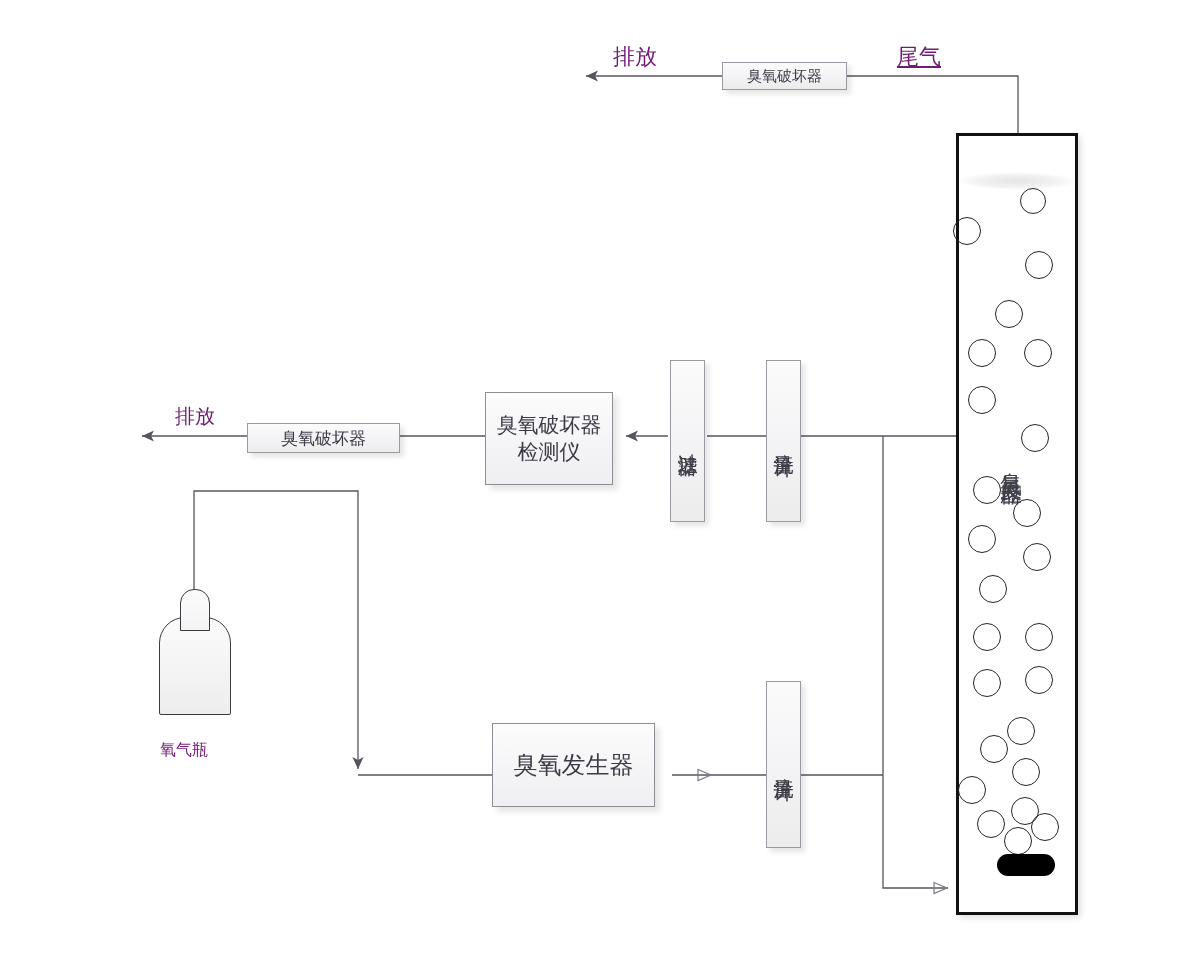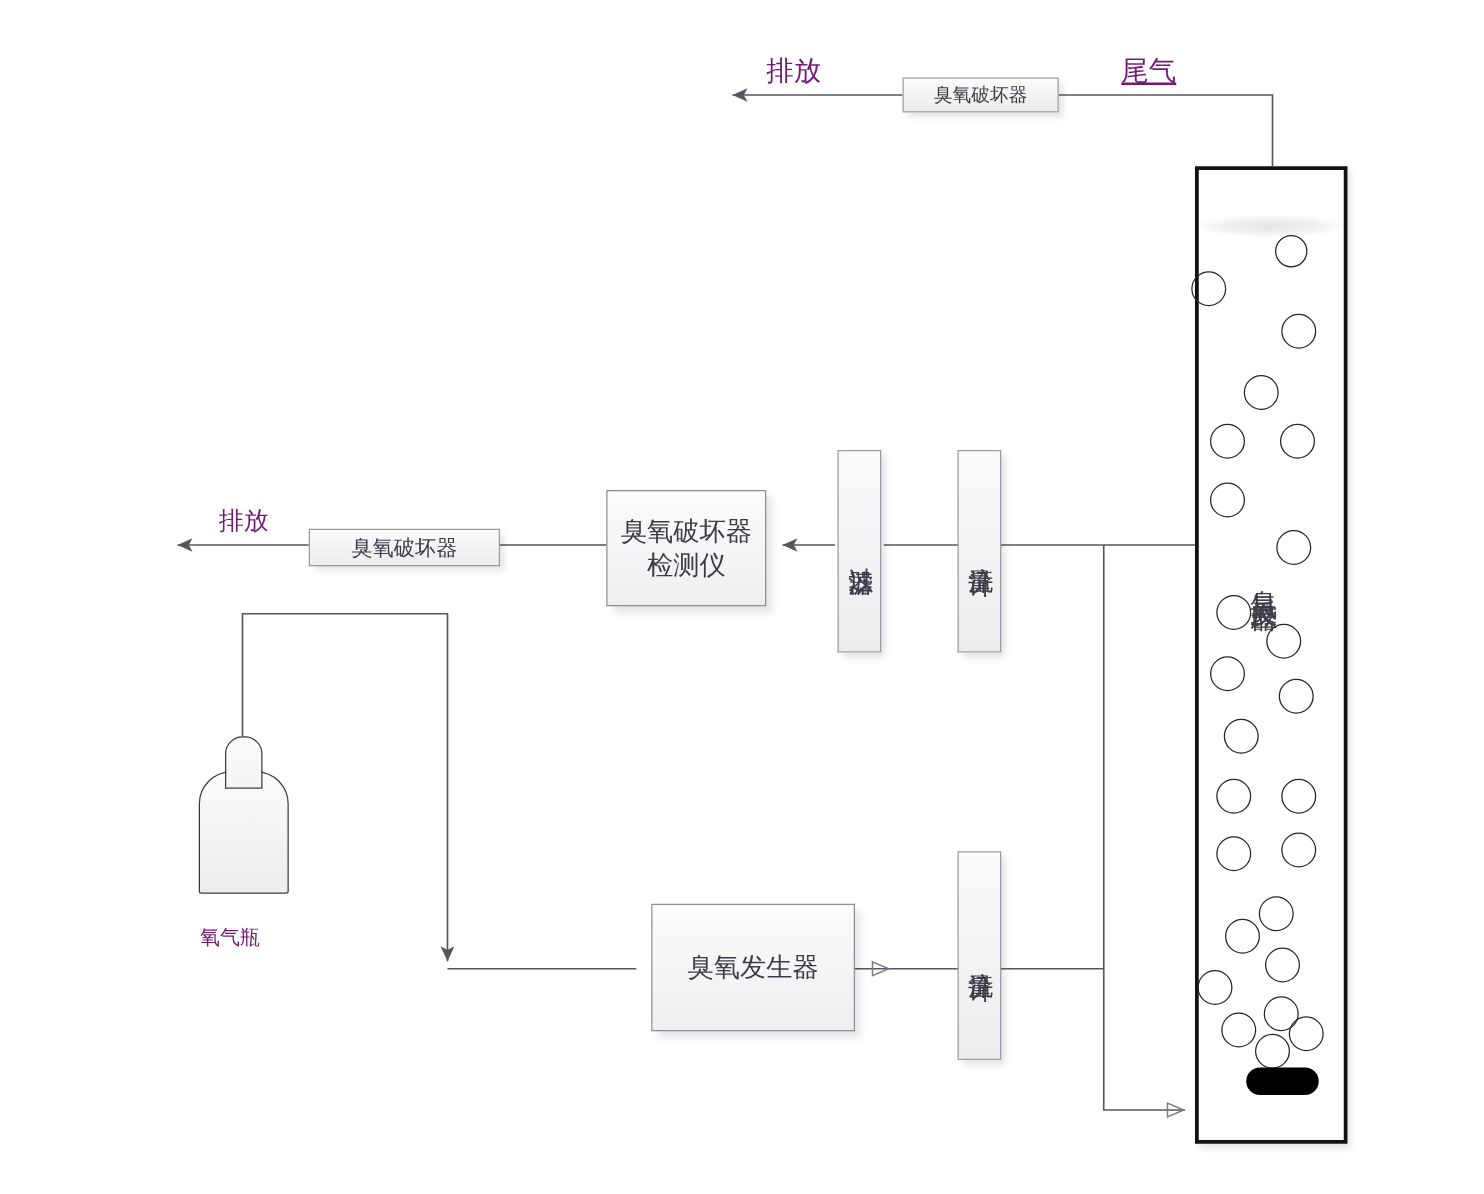--- a/index.html
+++ b/index.html
@@ -175,21 +175,21 @@
   </div>
 
   <div class="node box-flat" style="left:766px;top:360px;width:35px;height:162px;font-size:20px;">
     <span class="vtext">流量计</span>
   </div>
 
   <div class="node box-flat" style="left:766px;top:681px;width:35px;height:167px;font-size:20px;">
     <span class="vtext">流量计</span>
   </div>
 
-  <div class="node box-plain" style="left:521px;top:723px;width:163px;height:102px;font-size:21px;">
+  <div class="node box-plain" style="left:492px;top:723px;width:163px;height:84px;font-size:24px;">
     <span>臭氧发生器</span>
   </div>
 
   <div id="cylinder-body"></div>
   <div id="cylinder-neck"></div>
   <div class="lbl" style="left:160px;top:740px;font-size:16px;">氧气瓶</div>
 
 </div>
 
 </body></html>

